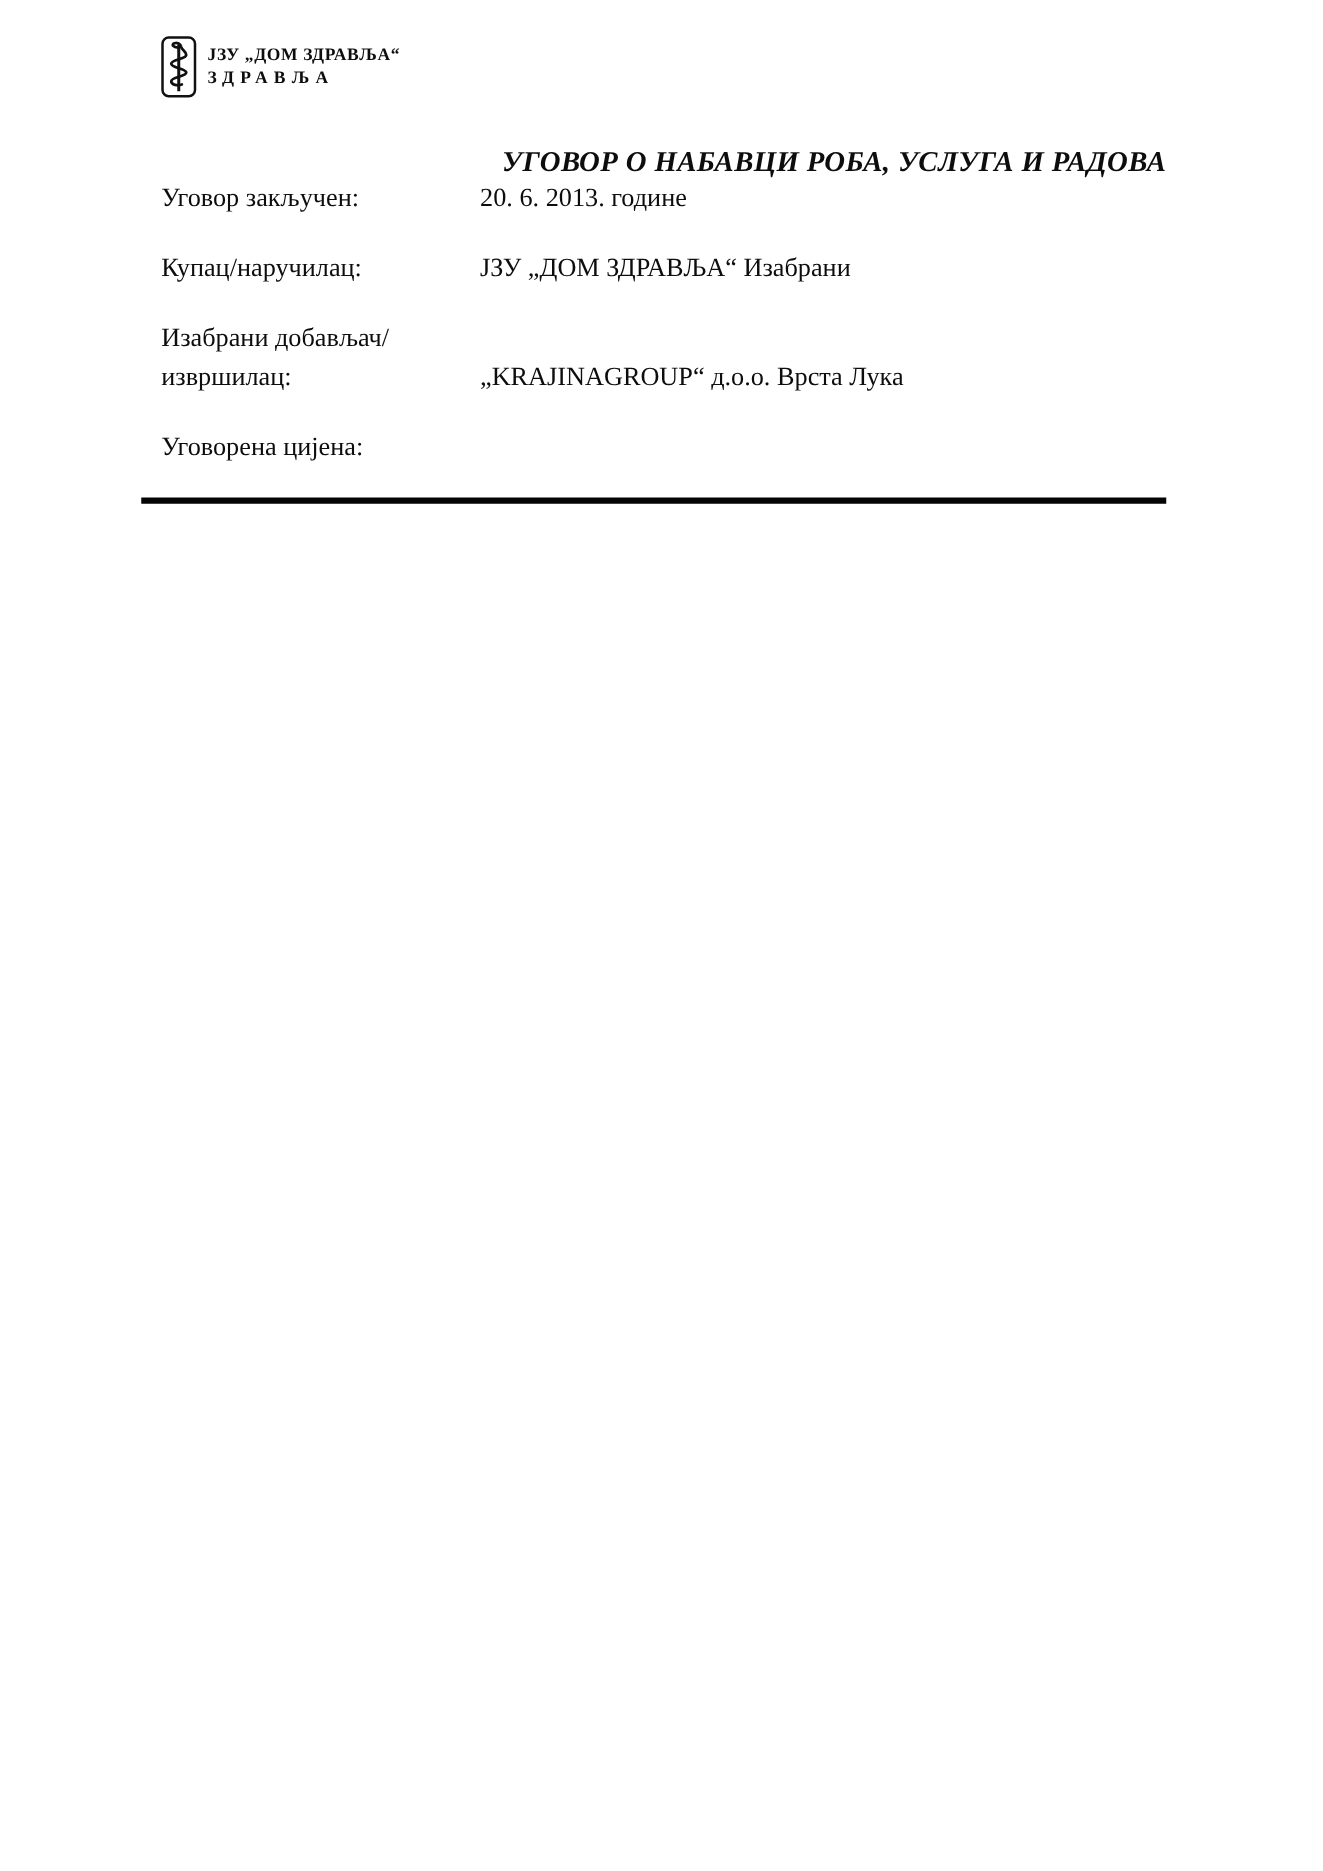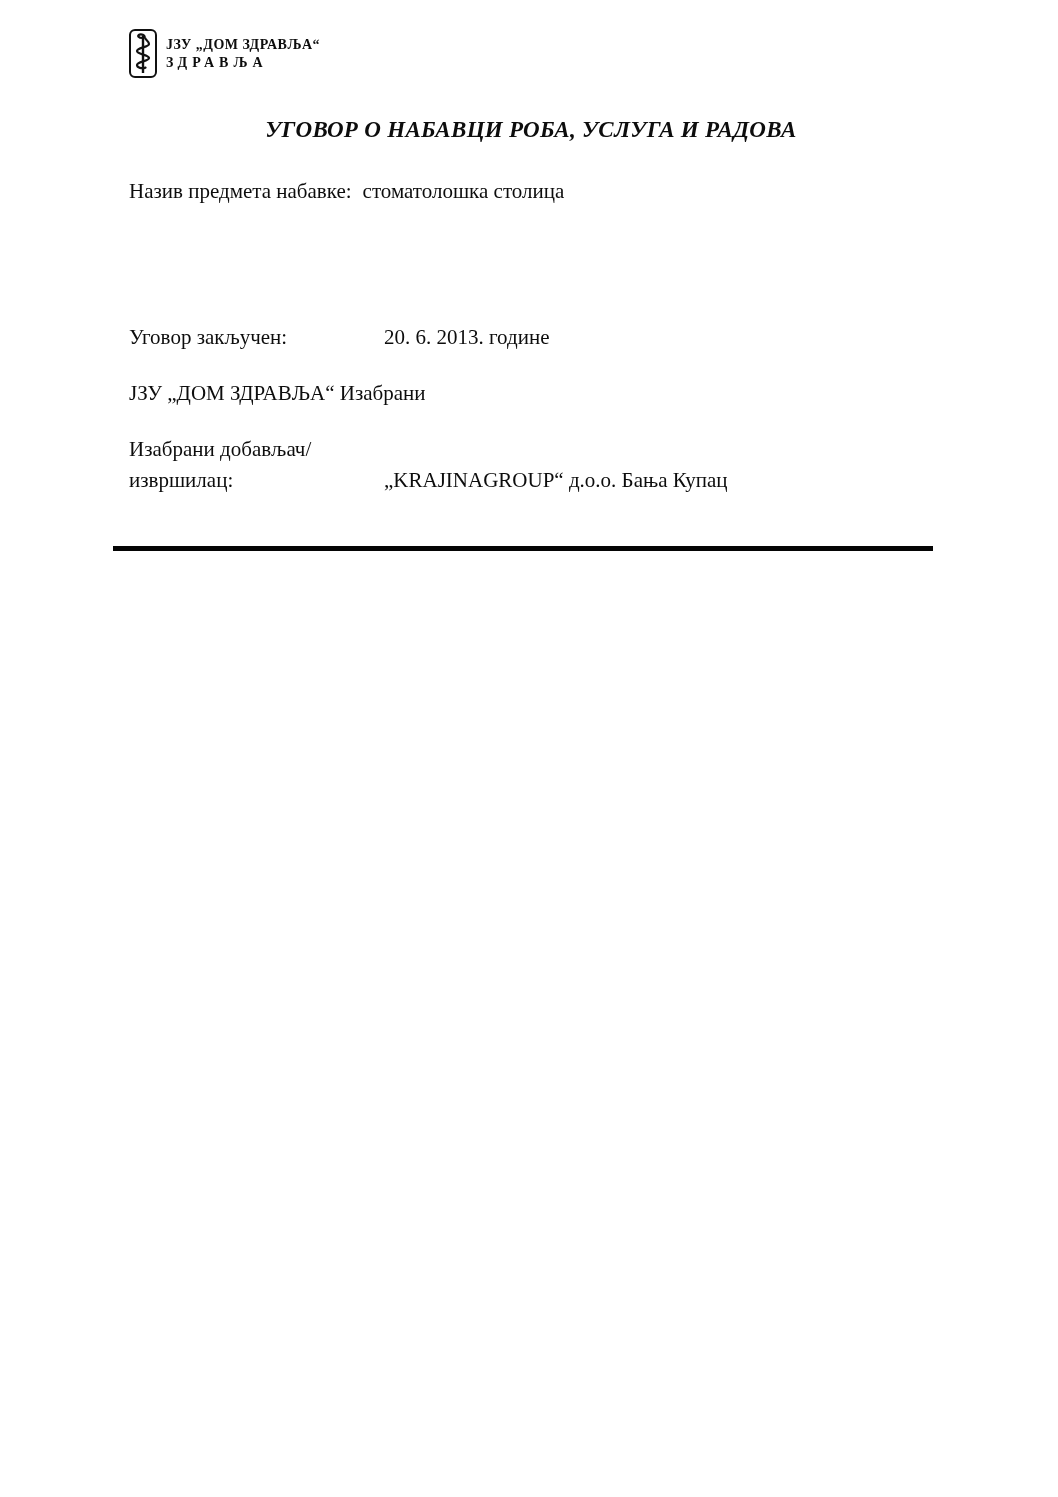--- a/index.html
+++ b/index.html
@@ -52,21 +52,21 @@
     font-size: 14px;
     letter-spacing: 5px;
     white-space: nowrap;
   }
   
   .title {
     margin: 37px 0 0 0;
     font-size: 23px;
     font-weight: bold;
     font-style: italic;
-    text-align: center;
+    text-align: right;
     letter-spacing: 0.3px;
     white-space: nowrap;
   }
   
   .subject {
     margin-top: 36px;
     font-size: 21px;
     margin-bottom: 118px;
     white-space: nowrap;
   }
@@ -114,37 +114,36 @@
         </svg>
       </div>
       <div class="logo-text">
         <div class="logo-line1">ЈЗУ „ДОМ ЗДРАВЉА“</div>
         <div class="logo-line2">ЗДРАВЉА</div>
       </div>
     </header>
 
     <h1 class="title">УГОВОР О НАБАВЦИ РОБА, УСЛУГА И РАДОВА</h1>
 
-    <div class="subject">
-      <span class="subject-label">Назив предмета набавке:</span><span class="subject-value">стоматолошка столица</span>
-    </div>
 
     <div class="fields" id="fields">
         <div class="field-row">
           <div class="field-label">Уговор закључен:</div>
           <div class="field-value">20. 6. 2013. године</div>
         </div>
         <div class="field-row">
+          <div class="field-label">Купац/наручилац:</div>
           <div class="field-value">ЈЗУ „ДОМ ЗДРАВЉА“ Изабрани</div>
         </div>
         <div class="field-row">
           <div class="field-label">Изабрани добављач/
 извршилац:</div>
-          <div class="field-value">„KRAJINAGROUP“ д.о.о. Бања Купац</div>
+          <div class="field-value">„KRAJINAGROUP“ д.о.о. Врста Лука</div>
         </div>
         <div class="field-row">
+          <div class="field-label">Уговорена цијена:</div>
         </div>
       </div>
 
     <hr class="rule">
 
   </div>
 </div>
 
 </body></html>

